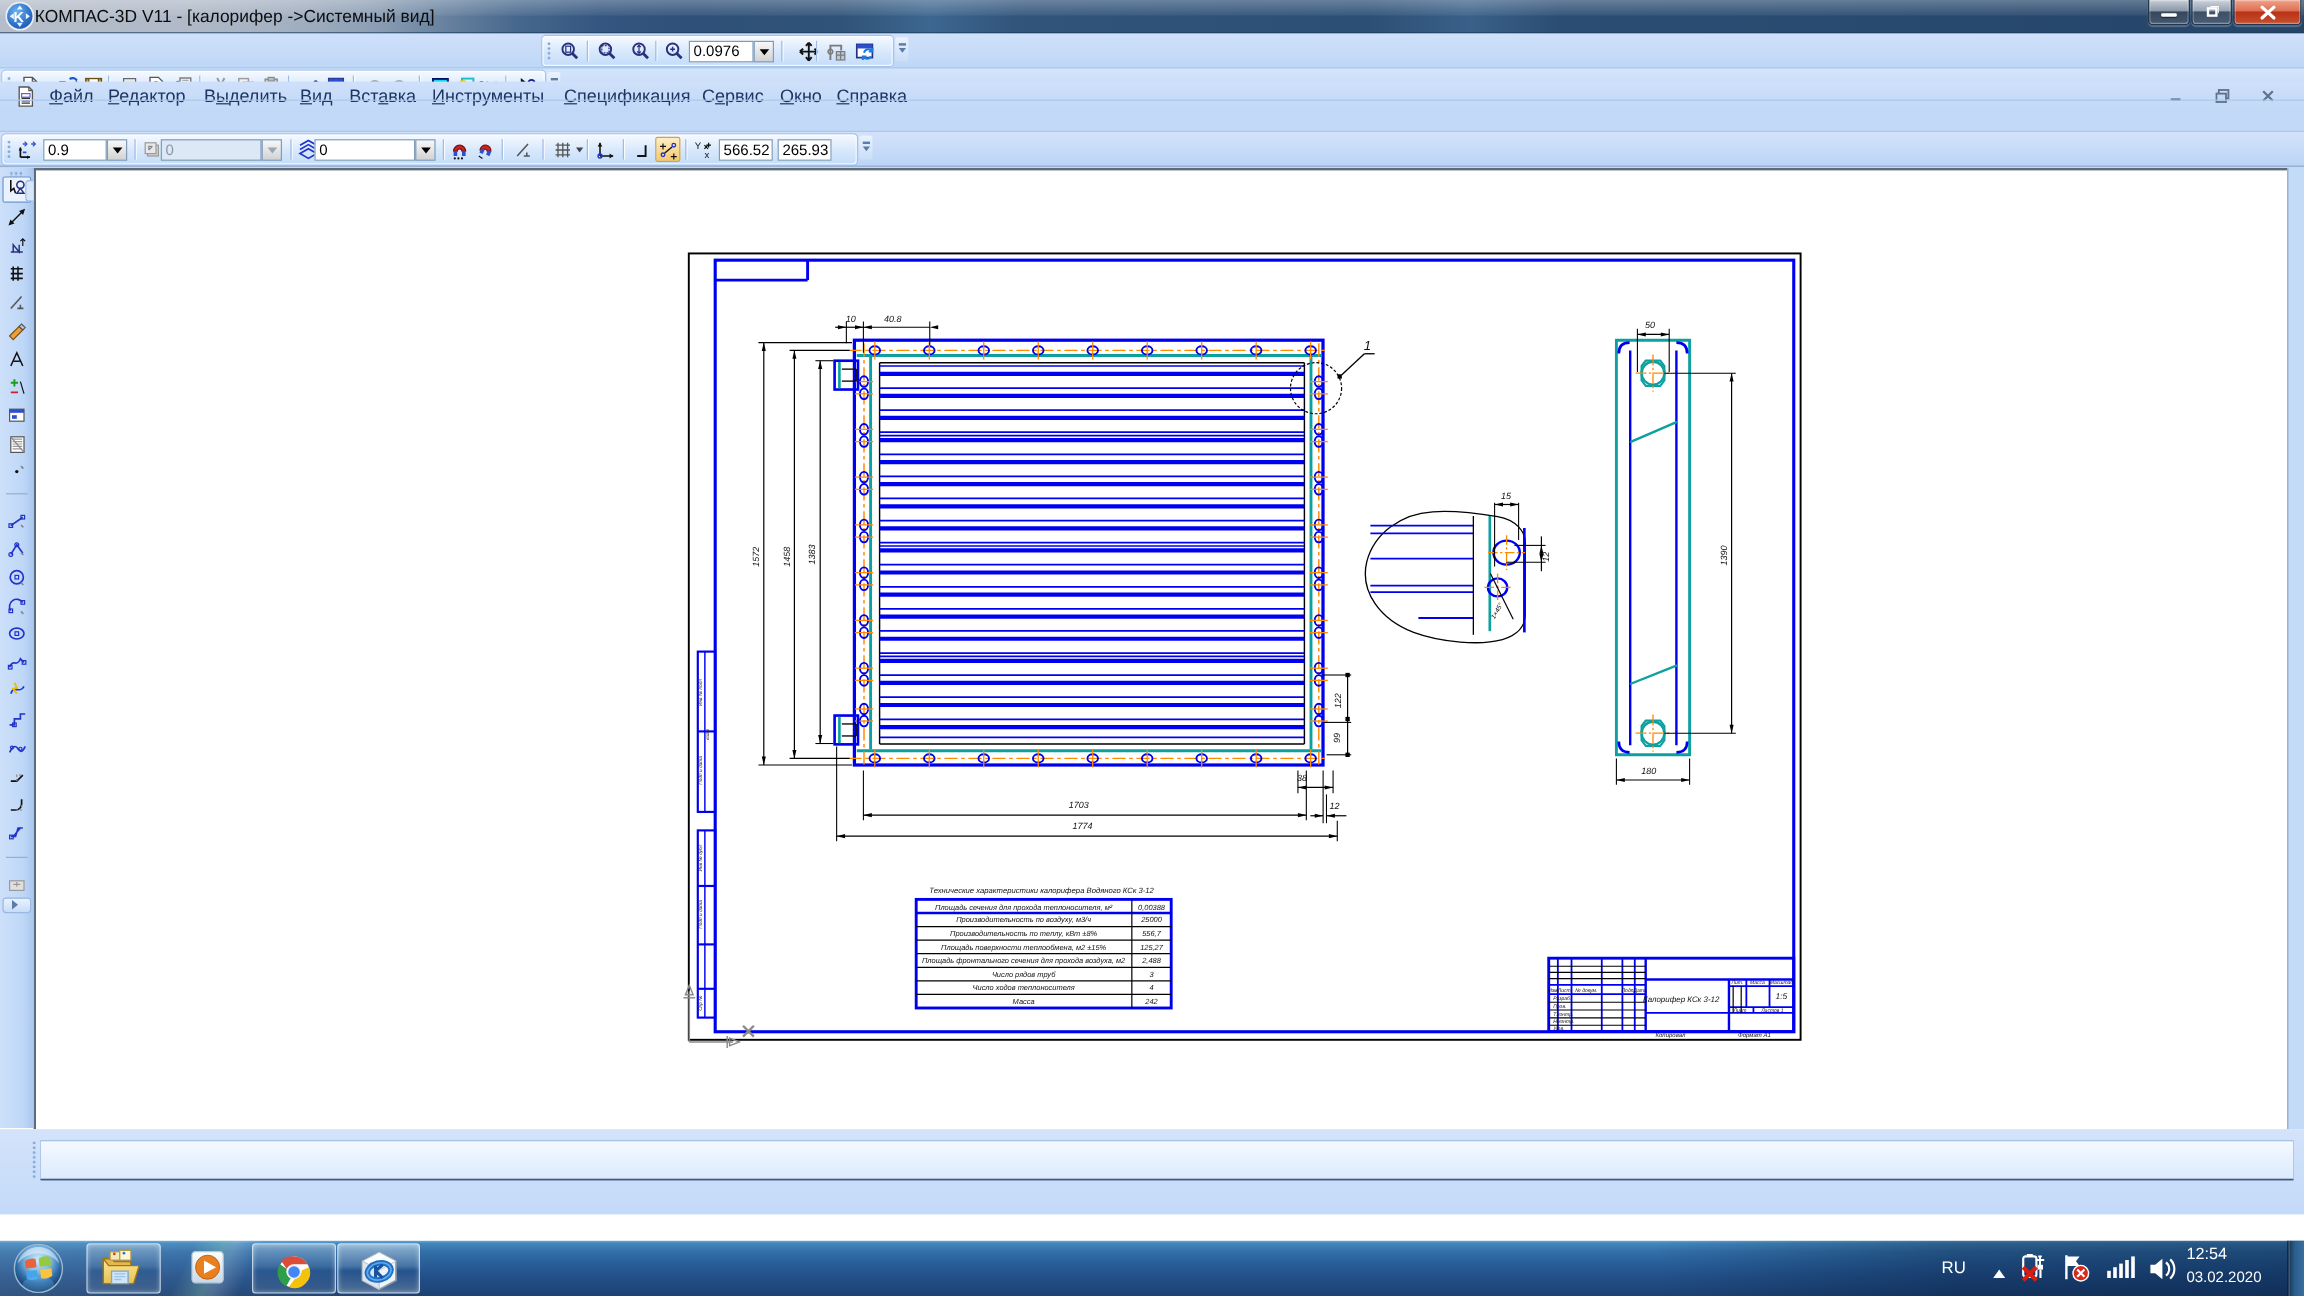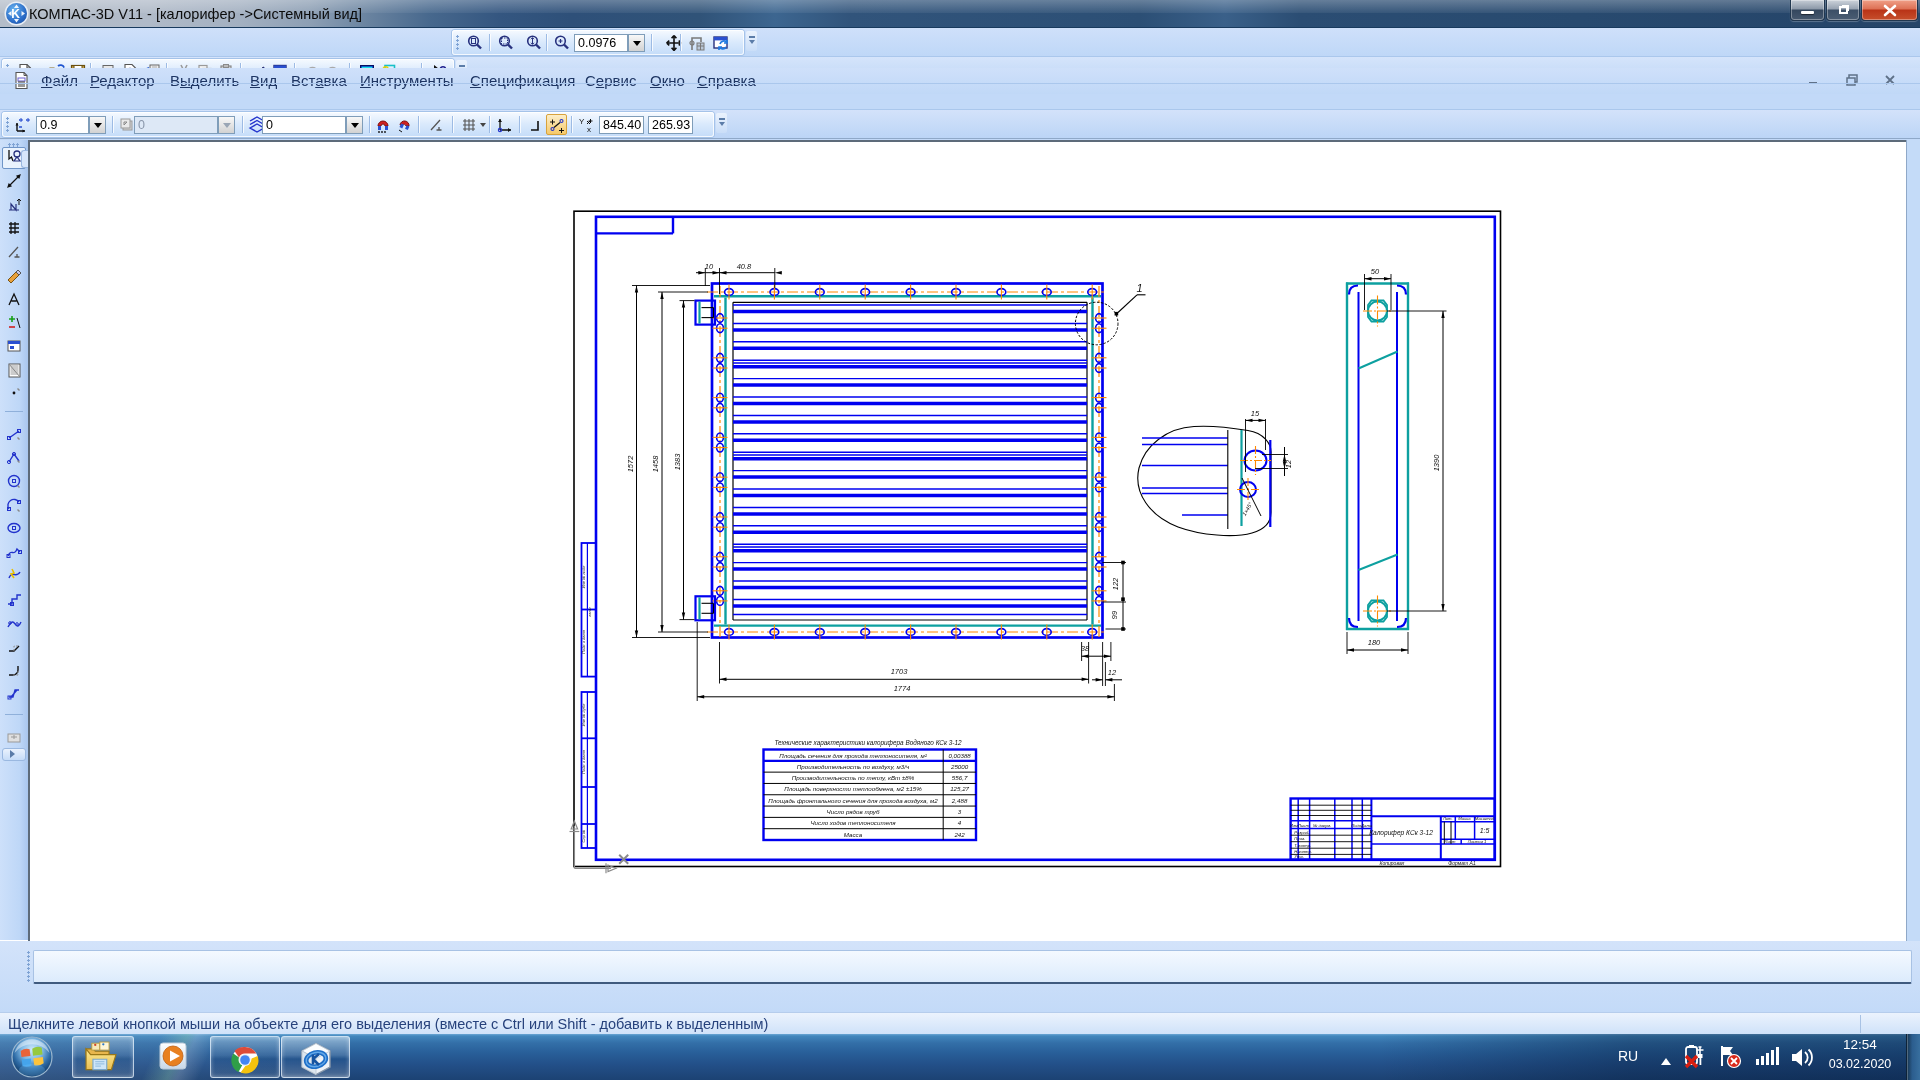--- a/index.html
+++ b/index.html
@@ -66,21 +66,21 @@
 #taskbar{position:absolute;left:0;top:1034px;width:1920px;height:46px;
  background:linear-gradient(#6aa6d4 0,#4287bd 2px,#336fa8 9px,#29609a 18px,#235089 30px,#1c4273 46px)}
 #taskoverlay{position:absolute;inset:0;background:linear-gradient(90deg,rgba(255,255,255,.10) 0,rgba(255,255,255,0) 340px,rgba(255,255,255,0) 1380px,rgba(0,20,50,.34) 1630px,rgba(0,20,50,.42) 1920px)}
 #taskstreak{position:absolute;left:120px;top:0;width:120px;height:46px;background:linear-gradient(115deg,transparent 30%,rgba(170,230,180,.28) 48%,rgba(255,255,255,.18) 55%,transparent 70%)}
 .tbtn{position:absolute;top:2px;height:42px;border:1px solid rgba(235,245,255,.75);border-radius:3px;
  background:linear-gradient(rgba(255,255,255,.28),rgba(255,255,255,.08) 45%,rgba(20,60,110,.12) 55%,rgba(255,255,255,.10));box-shadow:inset 0 0 4px rgba(255,255,255,.4)}
 .tico{position:absolute;top:7px;width:32px;height:32px}
 #tray{position:absolute;top:0;height:46px;color:#fff}
 #trayRU{position:absolute;left:1618px;top:14px;font-size:14px;color:#fff}
 #trayChev{position:absolute;left:1661px;top:19px;width:0;height:0;border:5px solid transparent;border-bottom:7px solid #fff}
-#clock{position:absolute;left:1822px;top:3px;width:76px;text-align:center;color:#fff}
+#clock{position:absolute;left:1822px;top:3px;width:76px;text-align:left;color:#fff}
 #clock .t1{font-size:13.5px}
 #clock .t2{font-size:12.5px;margin-top:5px}
 #showdesk{position:absolute;left:1906px;top:0;width:14px;height:46px;background:linear-gradient(90deg,#17344f,#2b5d8e 40%,#386f9f);border-left:1px solid #0e2338;box-shadow:inset 1px 0 0 rgba(255,255,255,.25)}
 </style></head>
 <body>
 <div id="app">
   <div id="titlebar">
     <div style="position:absolute;left:6px;top:3px;width:21px;height:21px;border-radius:50%;background:radial-gradient(circle at 38% 32%,#6ab4f0,#2a6cc8 60%,#1a4a9a);box-shadow:0 0 0 1.5px #e8eef6"><svg width="21" height="21" viewBox="0 0 21 21">
           <text x="5.2" y="15" font-size="12" font-weight="bold" fill="#fff" font-family="Liberation Sans">K</text>
           <path d="M10.5 1.5 l2.5 3.5 h-5 Z M10.5 19.5 l-2.5 -3.5 h5 Z M2 10.5 l3.5 -2.5 v5 Z M19 10.5 l-3.5 2.5 v-5 Z" fill="#fff" opacity="0.9"></path>
@@ -341,21 +341,21 @@
               <path d="M6 11.5 L12 6.5" stroke="#111" stroke-width="1.2"></path>
               <path d="M2 6 l5 0 M4.5 3.5 l0 5 M11 14.5 l5 0 M13.5 12 l0 5" stroke="#111" stroke-width="1"></path>
             </svg></div>
           <div class="vsep" style="left:569px"></div>
           <div class="ico" style="left:576px"><svg width="18" height="18" viewBox="0 0 18 18">
               <text x="1" y="8" font-size="8" fill="#111" font-family="Liberation Sans">Y</text>
               <text x="9" y="16" font-size="8" fill="#111" font-family="Liberation Sans">x</text>
               <path d="M9 5 l3 3 m0 -3 l-3 3" stroke="#111"></path>
               <path d="M12.5 3 v4 m-2 -2 h4" stroke="#111"></path>
             </svg></div>
-          <div class="combo" style="left:597px;width:45px">845.40</div>
+          <div class="combo" style="left:597px;width:45px">566.52</div>
           <div class="combo" style="left:646px;width:45px">265.93</div>
         </div>
         <div class="endchev" style="left:716px"></div>
       </div>
     <div class="sep" style="top:28px"></div>
     <div class="sep" style="top:55px"></div>
     <div class="sep" style="top:81px"></div>
     <div class="sep" style="top:110px;background:#8fa8c8"></div>
   </div>
 
@@ -871,24 +871,20 @@
       <div style="position:absolute;left:2px;top:608px;width:24px;height:13px;border-radius:3px;background:linear-gradient(#eaf2fd,#c6dcf8);border:1px solid #9ab8e0"></div>
       <div style="position:absolute;left:10px;top:610px;border:4px solid transparent;border-left:5px solid #5b7ca8"></div>
     </div>
   <div id="lefttab"></div>
   <div id="rightstrip"></div>
 
   <div id="propstrip">
     <div id="propgrip"></div>
     <div id="propinner"></div>
   </div>
-  <div id="statusbar">
-    <span>Щелкните левой кнопкой мыши на объекте для его выделения (вместе с Ctrl или Shift - добавить к выделенным)</span>
-    <div class="st-sep"></div>
-  </div>
 
   <div id="taskbar">
     <div id="taskoverlay"></div>
     <div id="taskstreak"></div>
     <div style="position:absolute;left:11px;top:2px;width:42px;height:42px">
 <svg width="42" height="42" viewBox="0 0 42 42">
 <defs>
 <radialGradient id="orbg" cx="50%" cy="32%" r="75%">
 <stop offset="0%" stop-color="#cfe9fb"></stop>
               <stop offset="35%" stop-color="#7fb8e4"></stop>

